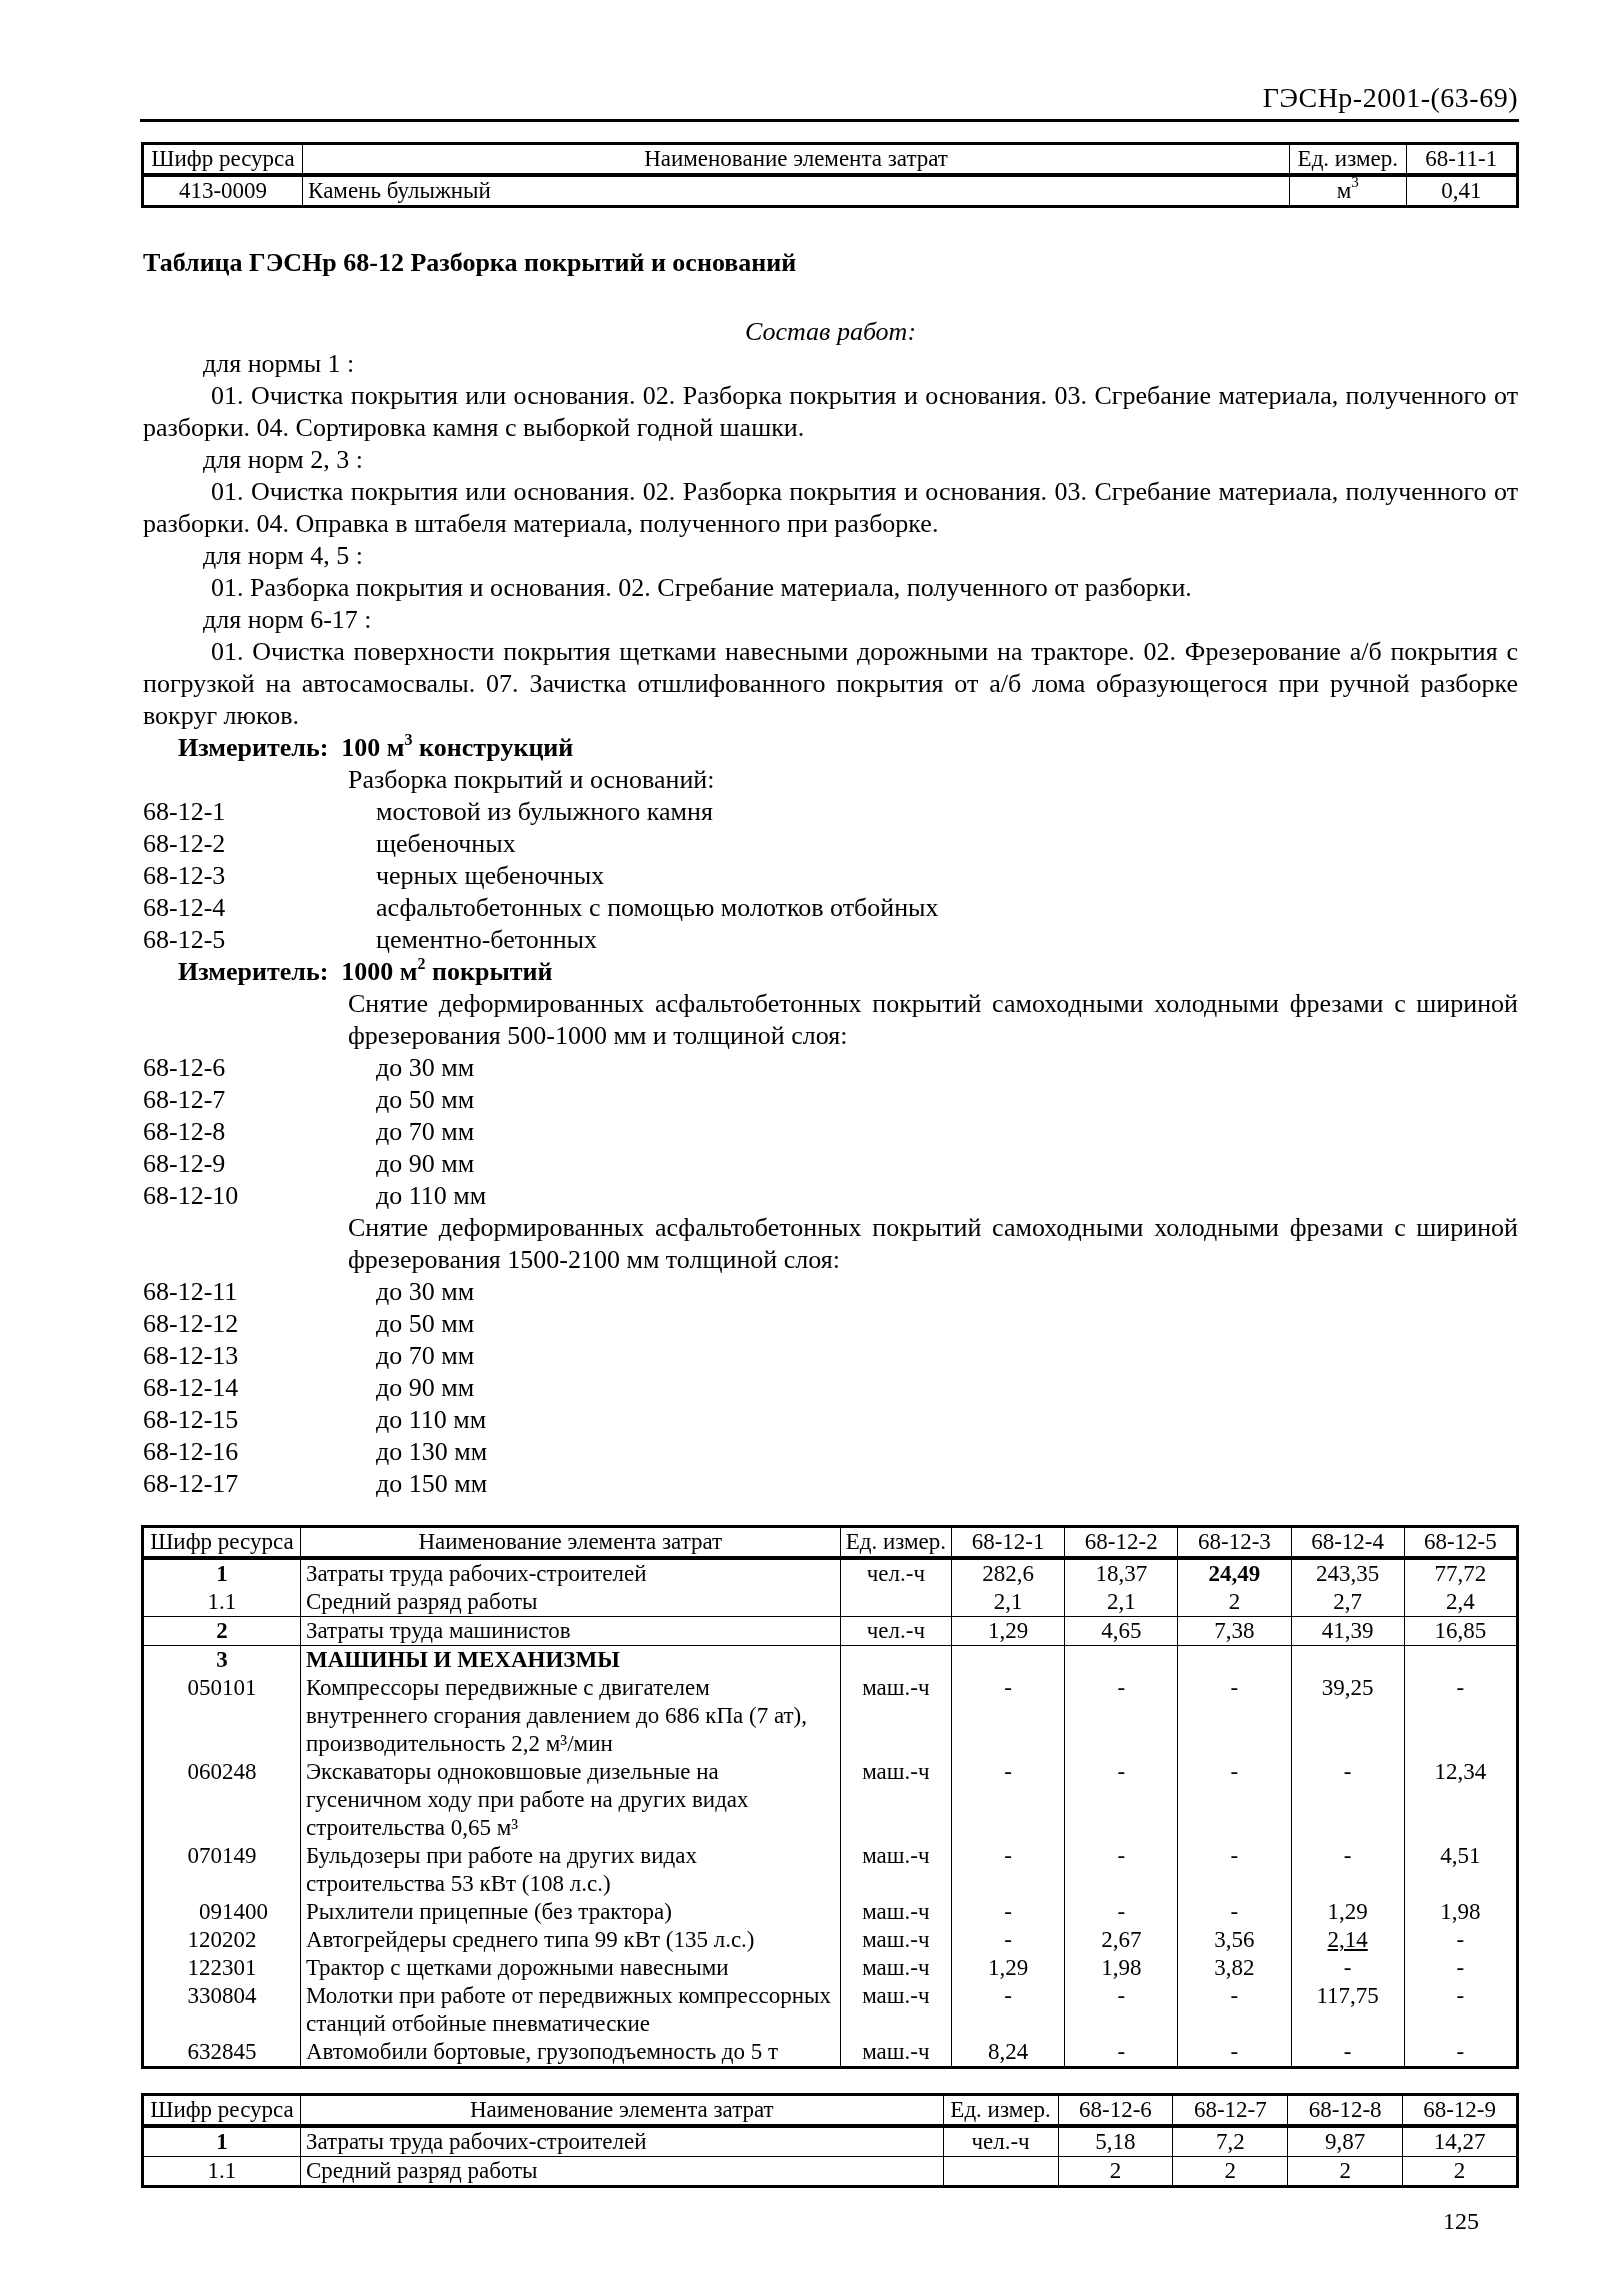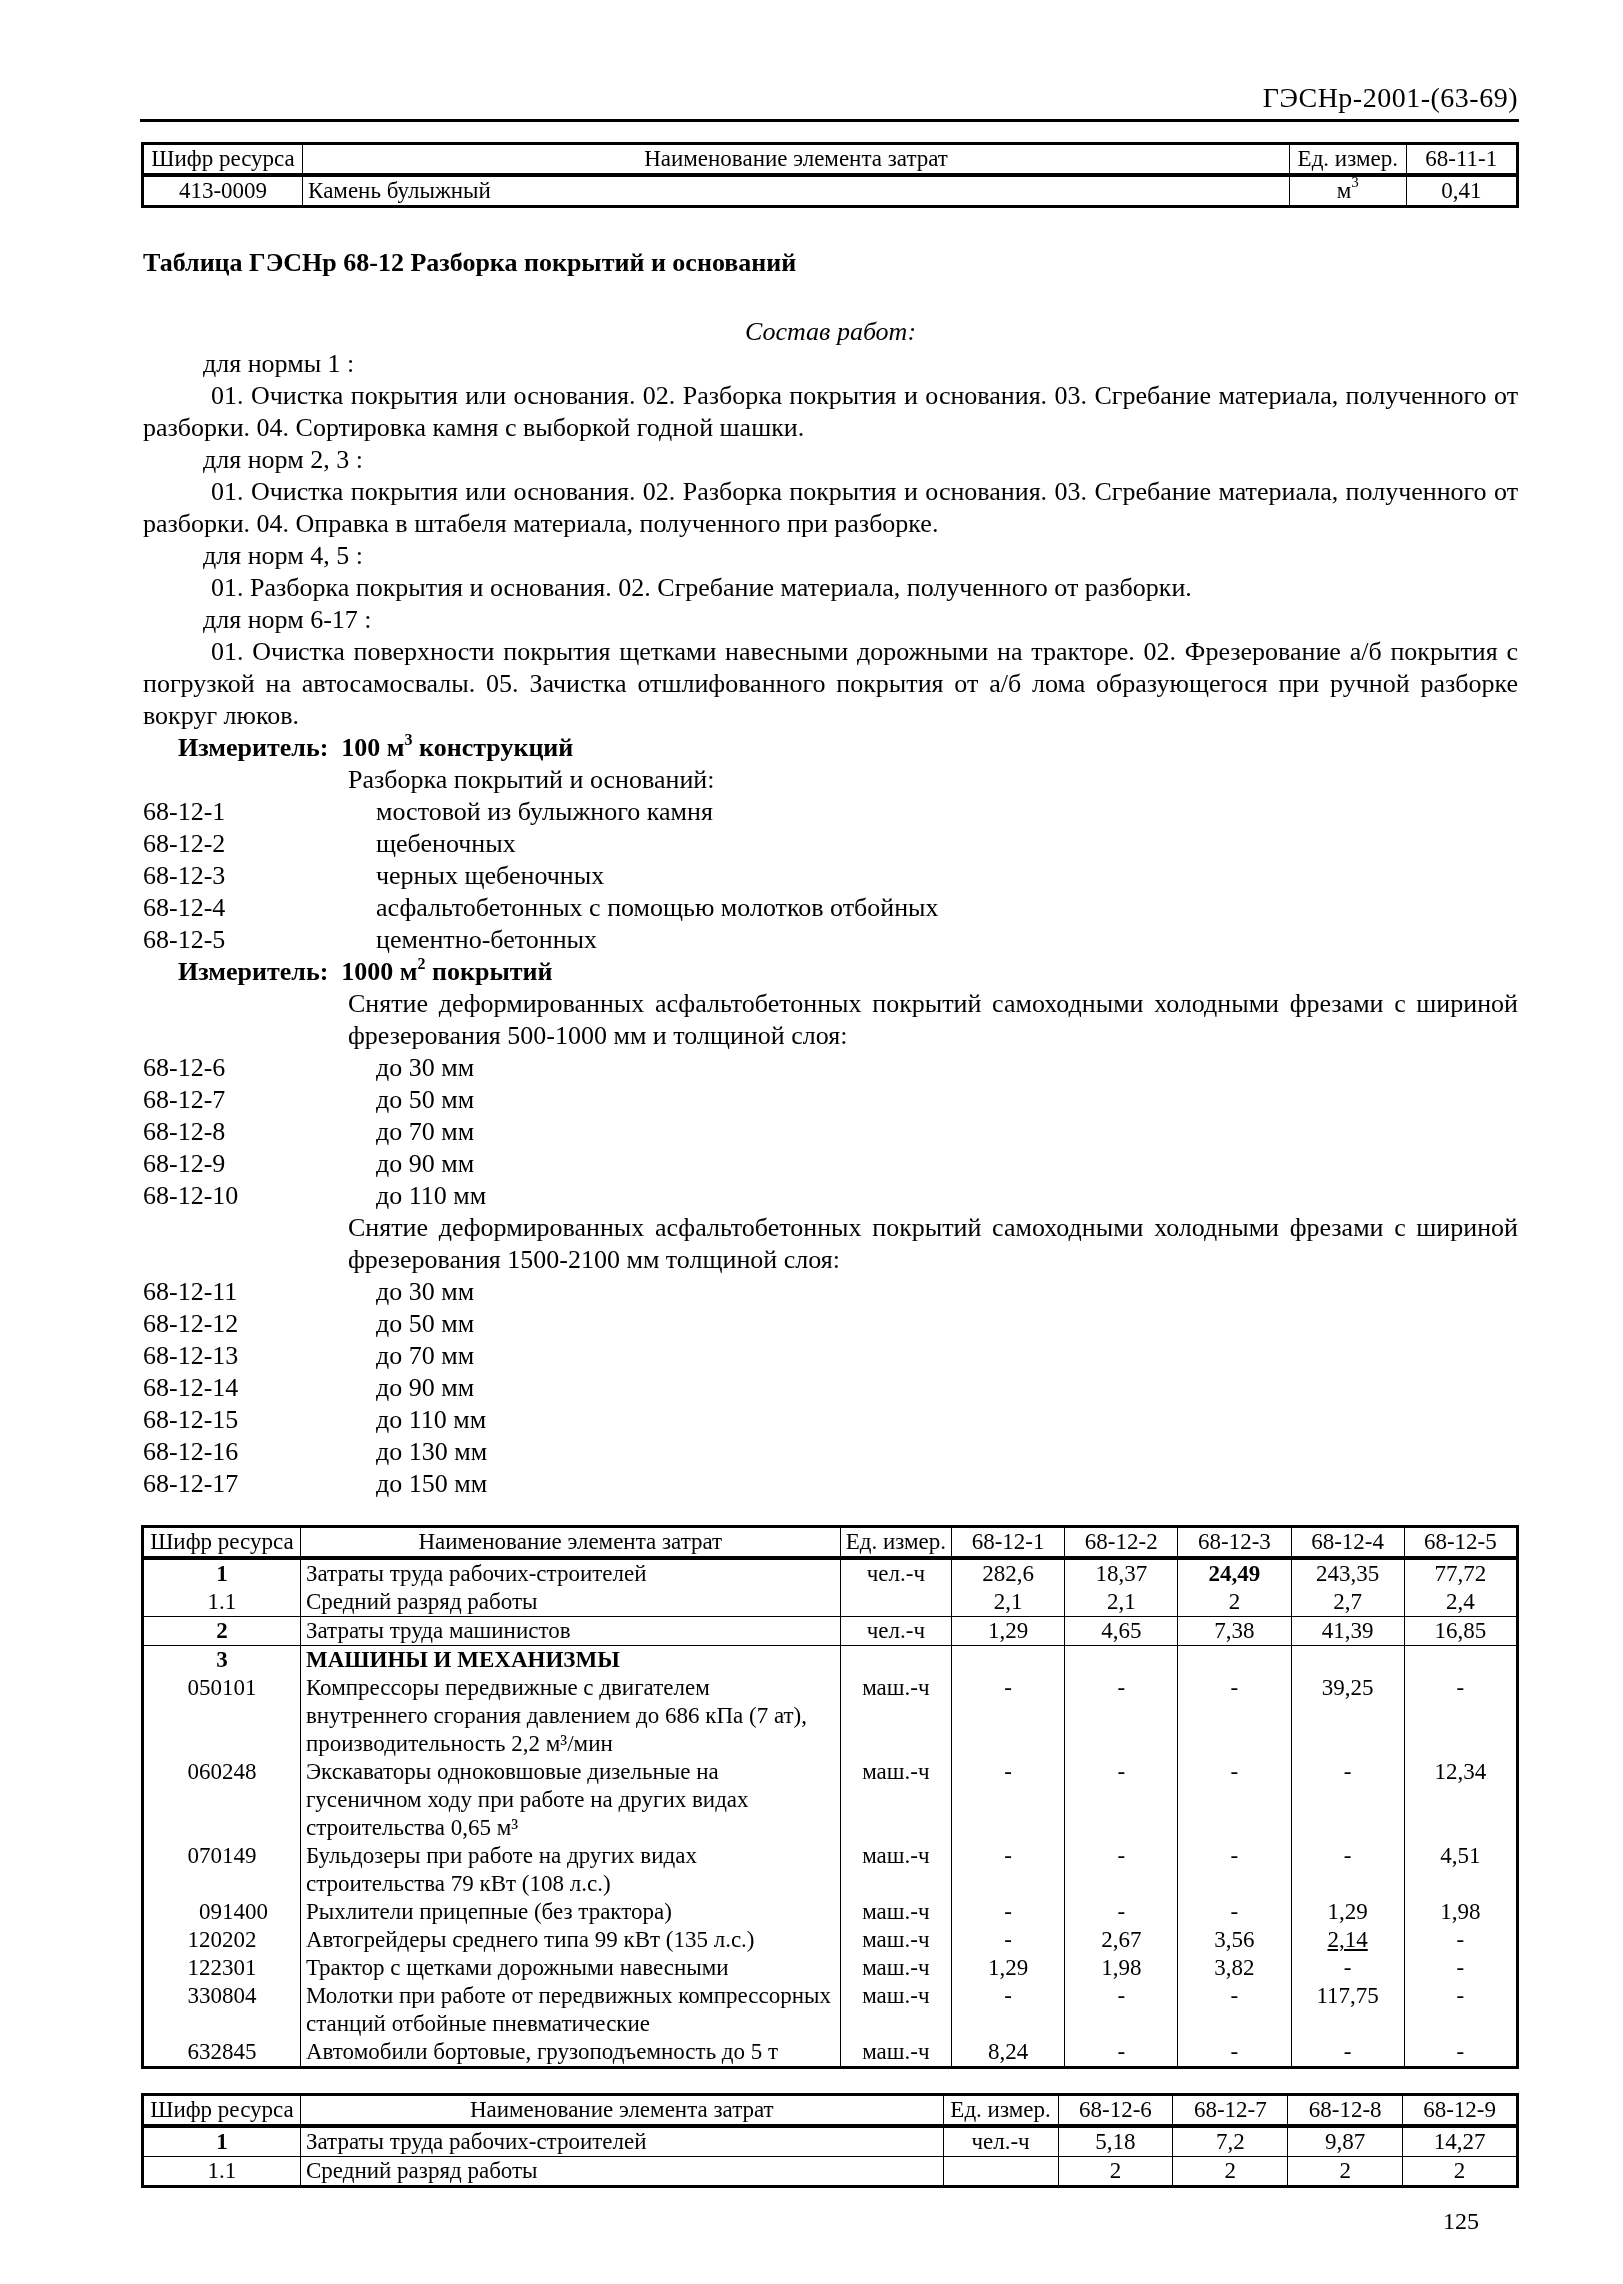--- a/index.html
+++ b/index.html
@@ -77,21 +77,21 @@
 
   <div class="body-text" style="top:316px;">
     <p class="center-it">Состав работ:</p>
     <p class="ind1" style="text-indent:60px">для нормы 1 :</p>
     <p class="ind1">01. Очистка покрытия или основания. 02. Разборка покрытия и основания. 03. Сгребание материала, полученного от разборки. 04. Сортировка камня с выборкой годной шашки.</p>
     <p class="ind1" style="text-indent:60px">для норм 2, 3 :</p>
     <p class="ind1">01. Очистка покрытия или основания. 02. Разборка покрытия и основания. 03. Сгребание материала, полученного от разборки. 04. Оправка в штабеля материала, полученного при разборке.</p>
     <p class="ind1" style="text-indent:60px">для норм 4, 5 :</p>
     <p class="ind1">01. Разборка покрытия и основания. 02. Сгребание материала, полученного от разборки.</p>
     <p class="ind1" style="text-indent:60px">для норм 6-17 :</p>
-    <p class="ind1">01. Очистка поверхности покрытия щетками навесными дорожными на тракторе. 02. Фрезерование а/б покрытия с погрузкой на автосамосвалы. 05. Зачистка отшлифованного покрытия от а/б лома образующегося при ручной разборке вокруг люков.</p>
+    <p class="ind1">01. Очистка поверхности покрытия щетками навесными дорожными на тракторе. 02. Фрезерование а/б покрытия с погрузкой на автосамосвалы. 07. Зачистка отшлифованного покрытия от а/б лома образующегося при ручной разборке вокруг люков.</p>
 
     <p class="meas">
       <span>Измеритель:</span>&nbsp;&nbsp;<span>100 м</span><sup>3</sup><span> конструкций</span>
     </p>
     <p class="sub-head">Разборка покрытий и оснований:</p>
     <div id="norms-0">
         <div class="norm-row">
           <span class="norm-code">68-12-1</span>
           <span class="norm-desc">мостовой из булыжного камня</span>
         </div>
@@ -251,21 +251,21 @@
           <td style="border-bottom: none; border-top: none;">Экскаваторы одноковшовые дизельные на гусеничном ходу при работе на других видах строительства 0,65 м³</td>
           <td class="c nw" style="border-bottom: none; border-top: none;">маш.-ч</td>
           <td class="c nw" style="border-bottom: none; border-top: none;">-</td>
           <td class="c nw" style="border-bottom: none; border-top: none;">-</td>
           <td class="c nw" style="border-bottom: none; border-top: none;">-</td>
           <td class="c nw" style="border-bottom: none; border-top: none;">-</td>
           <td class="c nw" style="border-bottom: none; border-top: none;">12,34</td>
         </tr>
         <tr>
           <td class="c" style="border-bottom: none; border-top: none;">070149</td>
-          <td style="border-bottom: none; border-top: none;">Бульдозеры при работе на других видах строительства 79 кВт (108 л.с.)</td>
+          <td style="border-bottom: none; border-top: none;">Бульдозеры при работе на других видах строительства 53 кВт (108 л.с.)</td>
           <td class="c nw" style="border-bottom: none; border-top: none;">маш.-ч</td>
           <td class="c nw" style="border-bottom: none; border-top: none;">-</td>
           <td class="c nw" style="border-bottom: none; border-top: none;">-</td>
           <td class="c nw" style="border-bottom: none; border-top: none;">-</td>
           <td class="c nw" style="border-bottom: none; border-top: none;">-</td>
           <td class="c nw" style="border-bottom: none; border-top: none;">4,51</td>
         </tr>
         <tr>
           <td class="c" style="border-bottom: none; border-top: none; padding-left: 28px;">091400</td>
           <td style="border-bottom: none; border-top: none;">Рыхлители прицепные (без трактора)</td>

